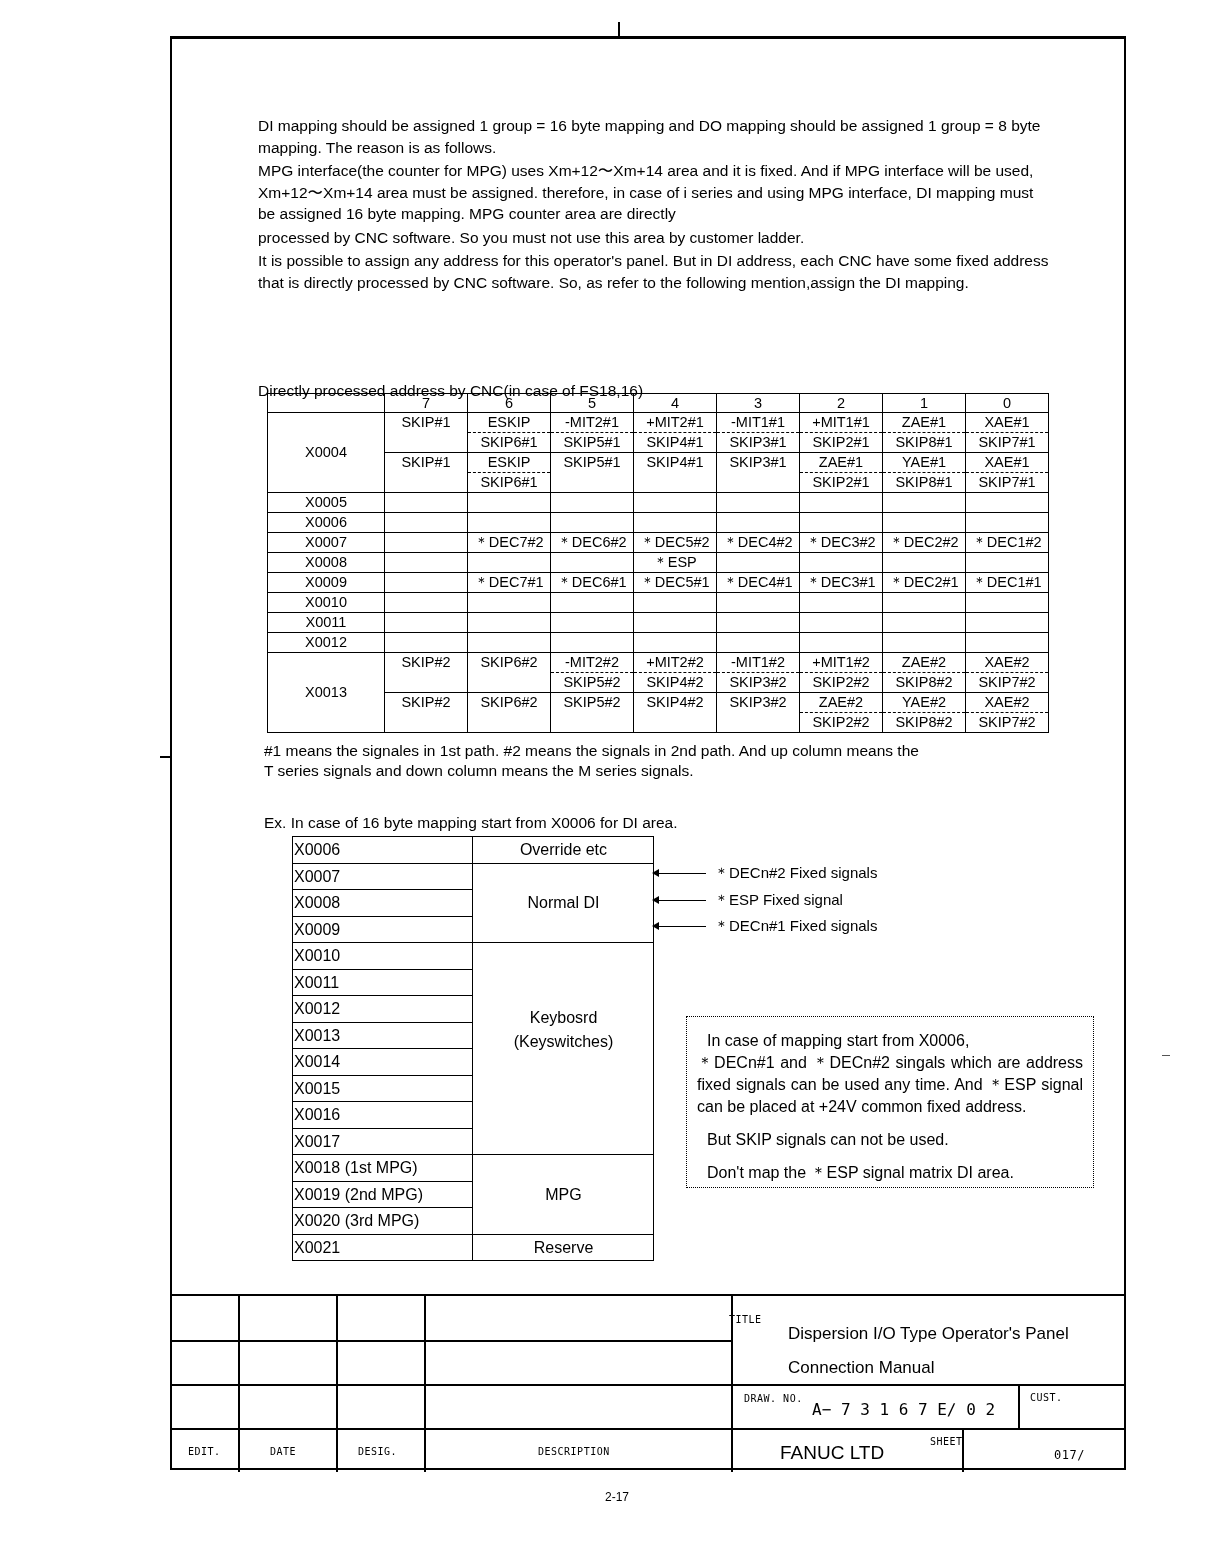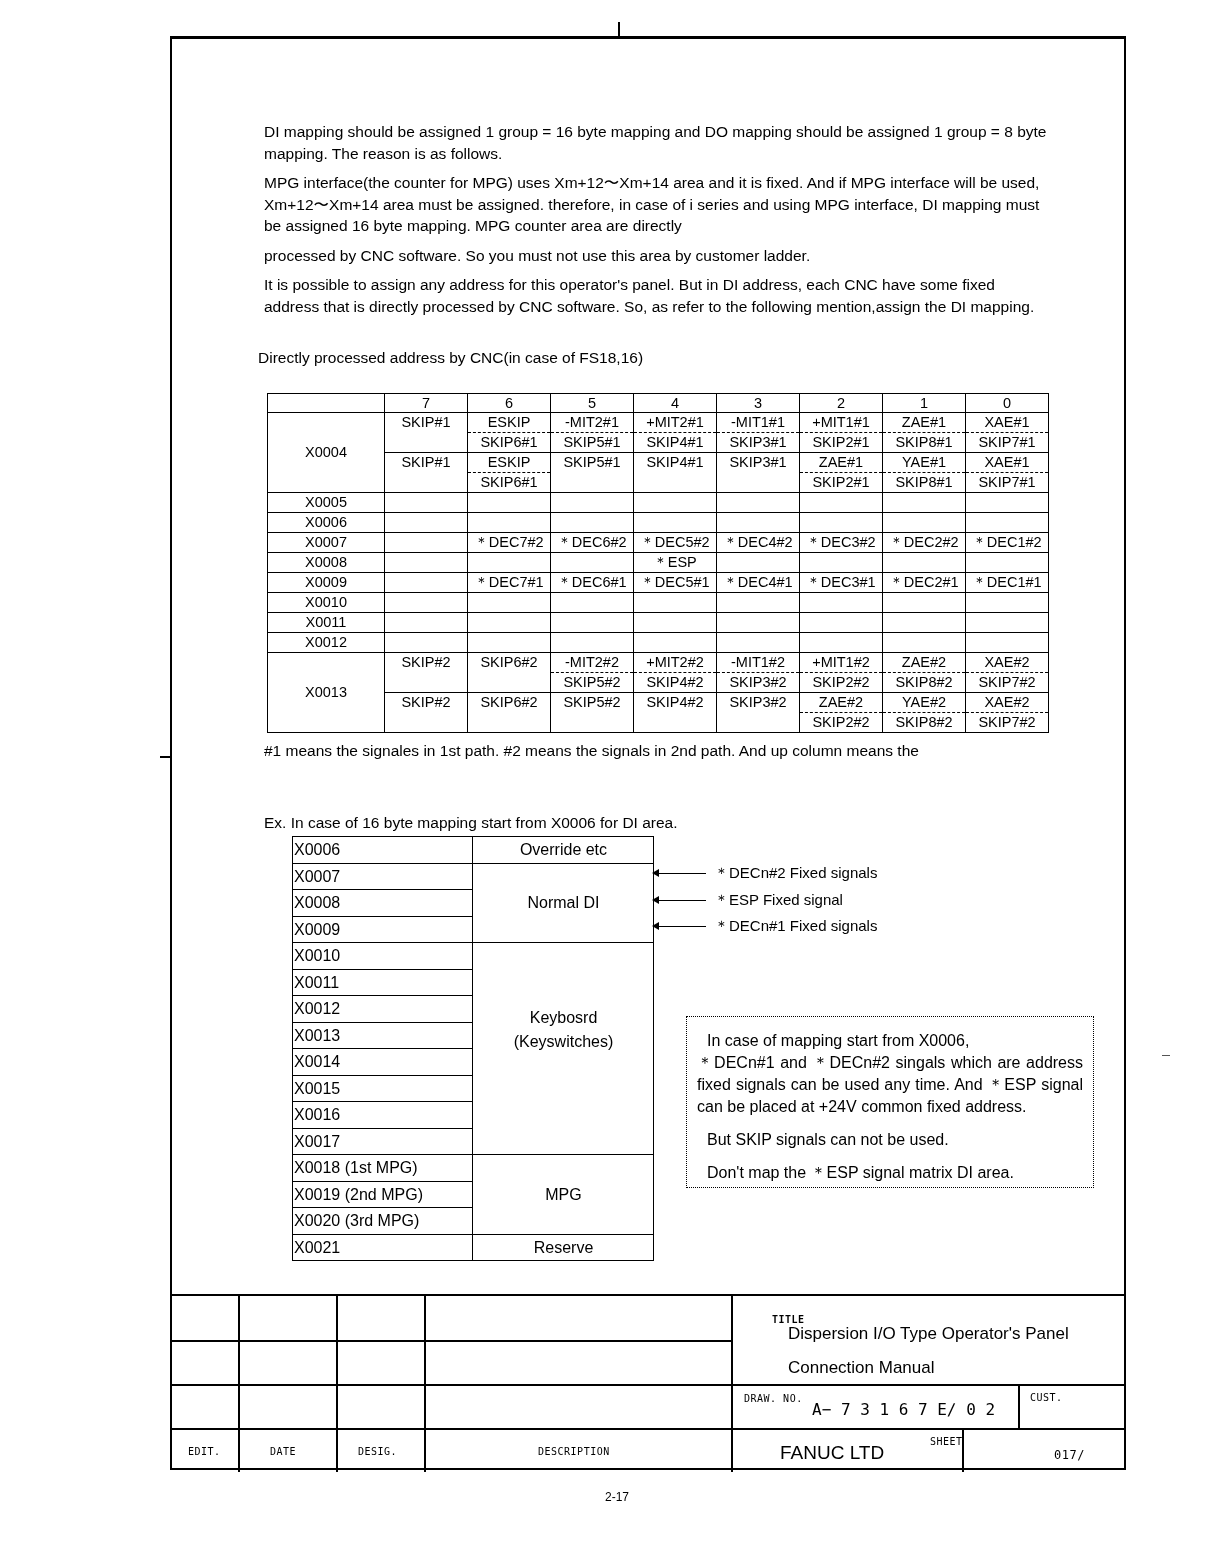--- a/index.html
+++ b/index.html
@@ -5,23 +5,23 @@
   html, body { margin:0; padding:0; background:#ffffff; }
   body { width:1224px; height:1567px; position:relative; overflow:hidden;
          font-family:"Liberation Sans", sans-serif; color:#000; }
   .frame { position:absolute; left:170px; top:36px; width:956px; height:1434px;
            border:2px solid #000; border-top:3px solid #000; box-sizing:border-box; }
   .top-tick { position:absolute; left:618px; top:22px; width:2px; height:16px; background:#000; }
   .left-tick { position:absolute; left:160px; top:756px; width:10px; height:2px; background:#000; }
   .right-tick { position:absolute; left:1162px; top:1055px; width:8px; height:1px; background:#555; }
 
   .intro { position:absolute; left:256px; top:113px; width:800px; font-size:15.5px; line-height:21.5px; }
-  .intro p { margin:8px; }
-
-  .tbl-caption { position:absolute; left:258px; top:349px; font-size:15.5px; }
+  .intro p { margin:2px; }
+
+  .tbl-caption { position:absolute; left:258px; top:382px; font-size:15.5px; }
   table.sig { position:absolute; left:267px; top:393px; border-collapse:collapse; font-size:14.5px; }
   table.sig td { border:1.5px solid #000; text-align:center; padding:0; height:19px; line-height:19px; }
   table.sig td.addr { width:116px; }
   table.sig td.bit { width:82px; }
   table.sig td.up { border-bottom:1.5px dashed #000; }
   table.sig td.dn { border-top:1.5px dashed #000; }
   table.sig td.nob { border-top:none; border-bottom:none; }
   table.sig tr.hdr td { height:18px; line-height:18px; }
 
   .note { position:absolute; left:264px; top:741px; width:790px; font-size:15.5px; line-height:20px; }
@@ -250,20 +250,21 @@
         <td class="bit nob" style="border-bottom: 1.5px solid rgb(0, 0, 0);"></td>
         <td class="bit dn">SKIP2#2</td>
         <td class="bit dn">SKIP8#2</td>
         <td class="bit dn">SKIP7#2</td>
       </tr>
     </tbody>
 </table>
 
 <div class="note">
   <p>#1 means the signales in 1st path. #2 means the signals in 2nd path. And up column means the</p>
+  <p>T series signals and down column means the M series signals.</p>
 </div>
 
 <div class="ex-caption">Ex. In case of 16 byte mapping start from X0006 for DI area.</div>
 
 <table class="map">
   <tbody id="map-body">
       <tr>
         <td class="a">X0006</td>
         <td class="d" rowspan="1">Override etc</td>
       </tr>
@@ -348,21 +349,21 @@
   <div class="v" style="left:164px; top:0; height:176px;"></div>
   <div class="v" style="left:252px; top:0; height:176px;"></div>
   <div class="v" style="left:559px; top:0; height:176px;"></div>
   <div class="v" style="left:846px; top:88px; height:44px;"></div>
   <div class="v" style="left:790px; top:132px; height:44px;"></div>
 
   <div class="h" style="left:0; top:44px; width:560px;"></div>
   <div class="h" style="left:0; top:88px; width:954px;"></div>
   <div class="h" style="left:0; top:132px; width:954px;"></div>
 
-  <span class="lbl" style="left:600px; top:18px;font-weight:bold;">TITLE</span>
+  <span class="lbl" style="left:557px; top:18px;">TITLE</span>
   <span class="big" style="left:616px; top:28px;">Dispersion I/O Type Operator's Panel</span>
   <span class="big" style="left:616px; top:62px;">Connection Manual</span>
   <span class="lbl" style="left:572px; top:97px;">DRAW. NO.</span>
   <span class="big" style="left:640px; top:104px; font-family:'DejaVu Sans Mono', monospace; font-size:16px;">A− 7 3 1 6 7 E∕ 0 2</span>
   <span class="lbl" style="left:858px; top:96px;">CUST.</span>
   <span class="lbl" style="left:16px; top:150px;">EDIT.</span>
   <span class="lbl" style="left:98px; top:150px;">DATE</span>
   <span class="lbl" style="left:186px; top:150px;">DESIG.</span>
   <span class="lbl" style="left:366px; top:150px;">DESCRIPTION</span>
   <span class="big" style="left:608px; top:146px; font-size:19px;">FANUC LTD</span>

